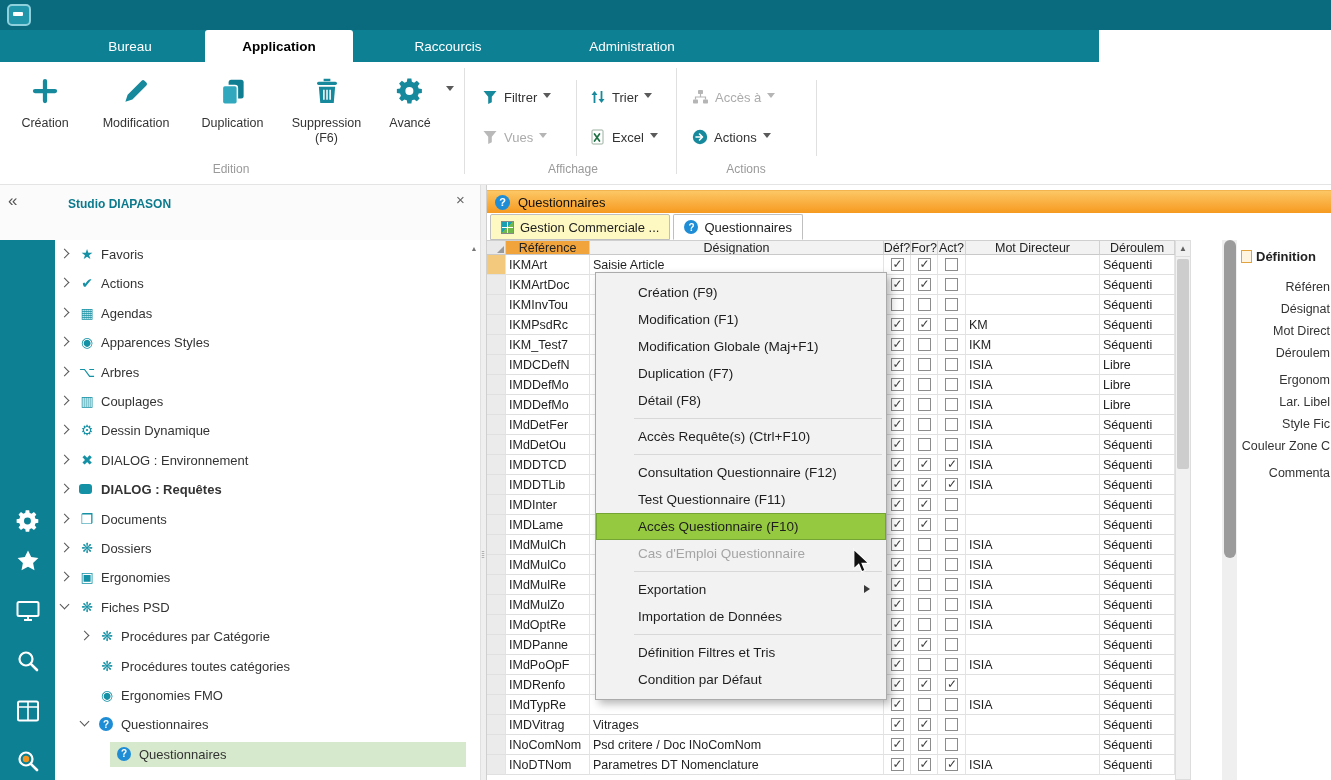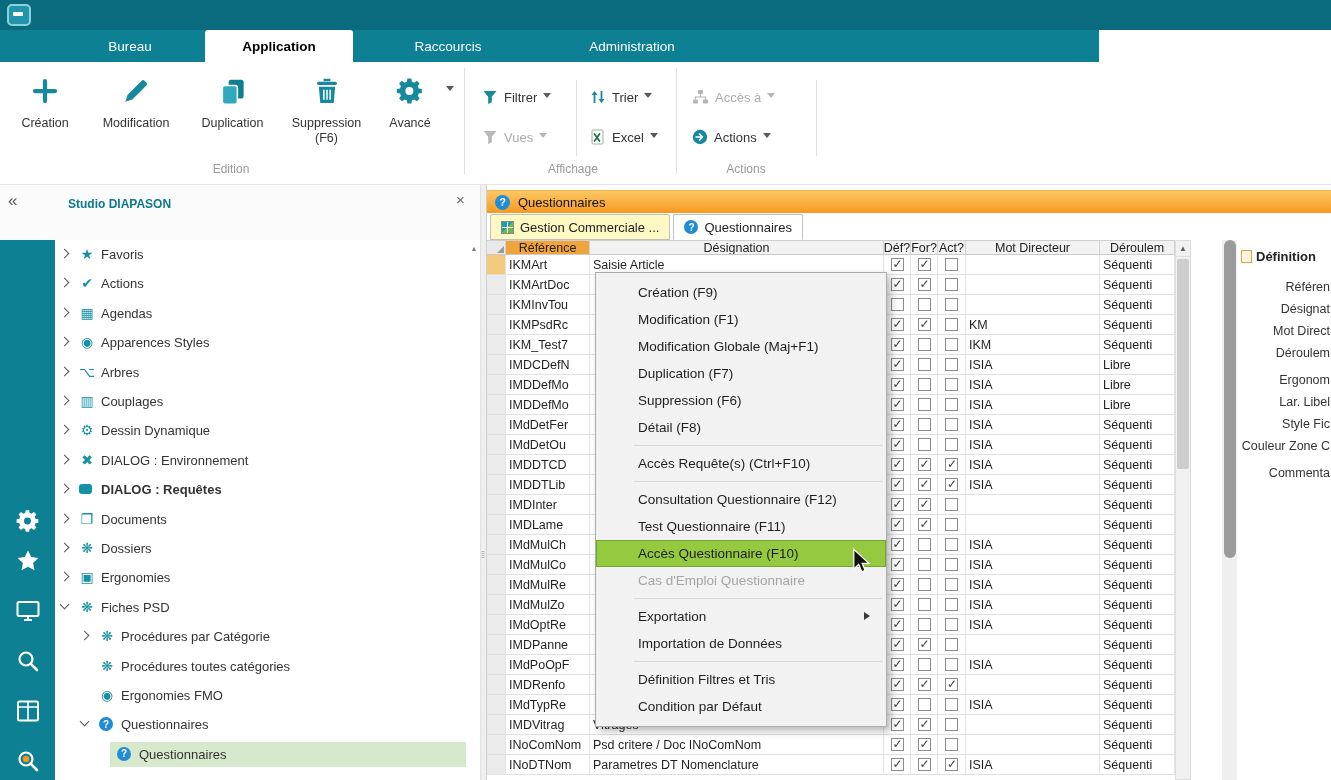--- a/index.html
+++ b/index.html
@@ -842,21 +842,20 @@
       <div class="dfield" style="top: 199px;">Couleur Zone C</div>
       <div class="dfield" style="top: 226px;">Commenta</div>
     </div>
 </div>
 
 <div id="context-menu">
     <div class="menu-item">Création (F9)</div>
     <div class="menu-item">Modification (F1)</div>
     <div class="menu-item">Modification Globale (Maj+F1)</div>
     <div class="menu-item">Duplication (F7)</div>
-    <div class="menu-item">Suppression (F6)</div>
     <div class="menu-item">Détail (F8)</div>
     <div class="menu-sep"></div>
     <div class="menu-item">Accès Requête(s) (Ctrl+F10)</div>
     <div class="menu-sep"></div>
     <div class="menu-item">Consultation Questionnaire (F12)</div>
     <div class="menu-item">Test Questionnaire (F11)</div>
     <div class="menu-item highlighted">Accès Questionnaire (F10)</div>
     <div class="menu-item disabled">Cas d'Emploi Questionnaire</div>
     <div class="menu-sep"></div>
     <div class="menu-item">Exportation<div class="subarrow"></div></div>

